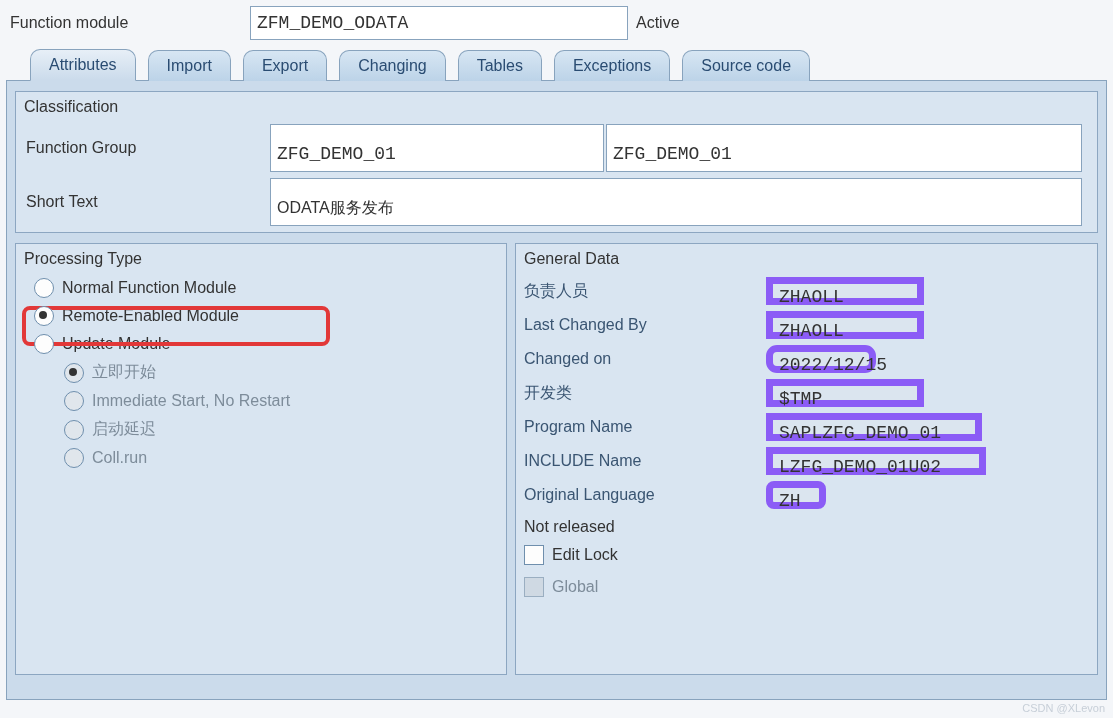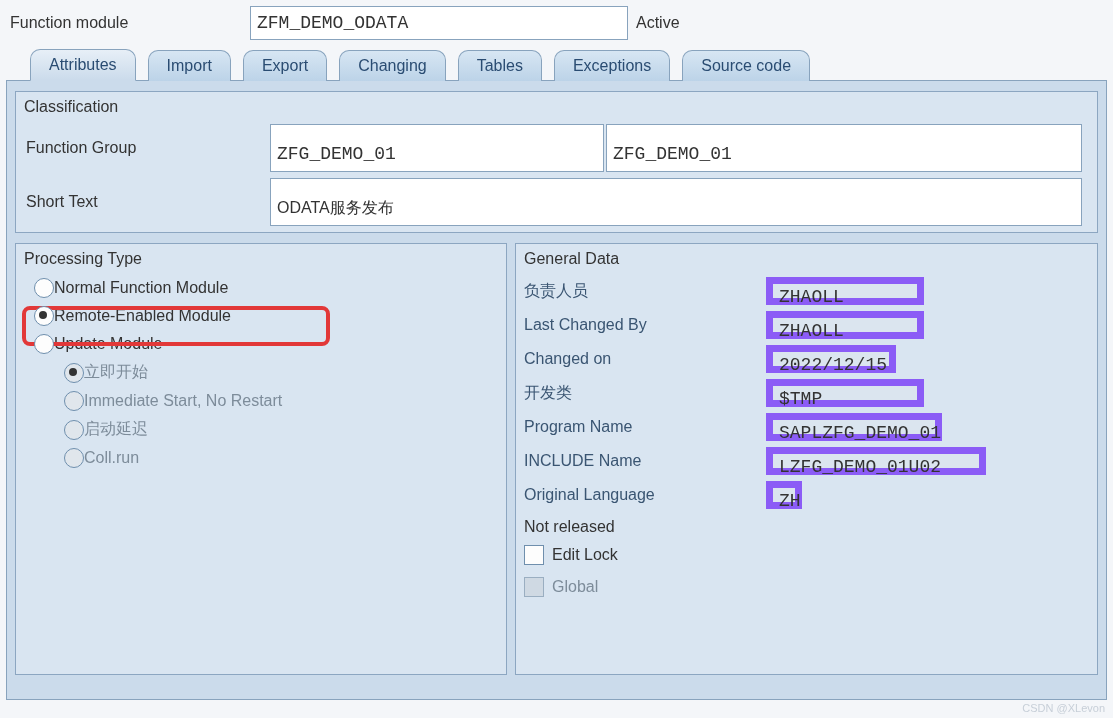--- a/index.html
+++ b/index.html
@@ -120,20 +120,21 @@
   }
   .gen-box {
     flex: 1;
     height: 430px;
   }
 
   .radio-row {
     display: flex;
     align-items: center;
     padding: 4px 8px;
+    gap: 8px;
   }
   .radio-row.sub {
     padding-left: 36px;
   }
   .radio {
     width: 18px;
     height: 18px;
     border-radius: 50%;
     border: 1px solid #6f8fad;
     background: #fdfdfd;
@@ -288,37 +289,37 @@
       <div class="gen-row">
         <div class="gen-label">负责人员</div>
         <div class="gen-val" style="width:158px;">ZHAOLL</div>
       </div>
       <div class="gen-row">
         <div class="gen-label">Last Changed By</div>
         <div class="gen-val" style="width:158px;">ZHAOLL</div>
       </div>
       <div class="gen-row">
         <div class="gen-label">Changed on</div>
-        <div class="gen-val" style="width:130px;">2022/12/15</div>
+        <div class="gen-val" style="width:110px;border-radius:11px;">2022/12/15</div>
       </div>
       <div class="gen-row">
         <div class="gen-label">开发类</div>
         <div class="gen-val" style="width:158px;">$TMP</div>
       </div>
       <div class="gen-row">
         <div class="gen-label">Program Name</div>
-        <div class="gen-val" style="width:176px;">SAPLZFG_DEMO_01</div>
+        <div class="gen-val" style="width:216px;">SAPLZFG_DEMO_01</div>
       </div>
       <div class="gen-row">
         <div class="gen-label">INCLUDE Name</div>
         <div class="gen-val" style="width:220px;">LZFG_DEMO_01U02</div>
       </div>
       <div class="gen-row">
         <div class="gen-label">Original Language</div>
-        <div class="gen-val" style="width:36px;">ZH</div>
+        <div class="gen-val" style="width:60px;border-radius:8px;">ZH</div>
       </div>
 
       <div class="gen-row" style="padding-top:6px;">
         <span>Not released</span>
       </div>
       <div class="chk-row">
         <div class="chk"></div>
         <span>Edit Lock</span>
       </div>
       <div class="chk-row">

